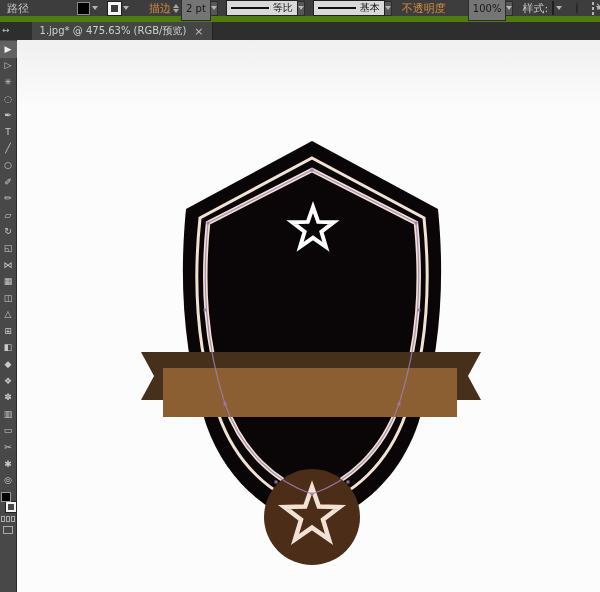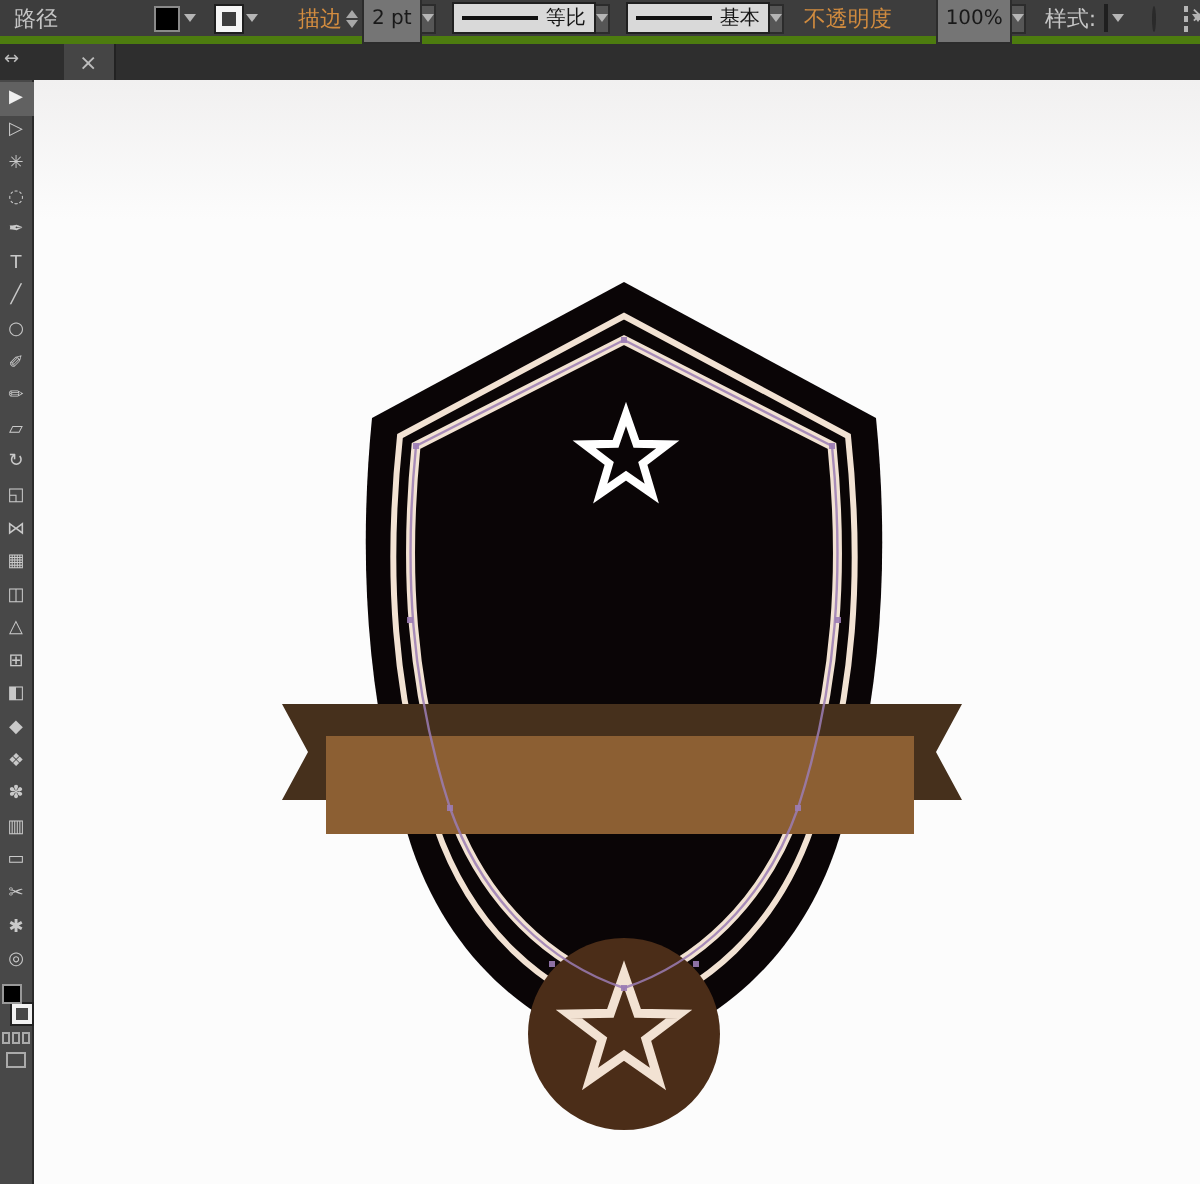--- a/index.html
+++ b/index.html
@@ -2,21 +2,21 @@
 <html><head>
 <meta charset="utf-8">
 <style>
   * { margin:0; padding:0; box-sizing:border-box; }
   html,body { width:600px; height:592px; overflow:hidden; font-family:"DejaVu Sans","Liberation Sans",sans-serif; }
   body { background:#2e2e2e; position:relative; }
 
   
   .control-bar {
     position:absolute; left:0; top:0; width:600px; height:22px;
-    background:#3d3d3d; border-bottom:4px solid #4d7c0f;
+    background:#3d3d3d; border-bottom:6px solid #4d7c0f;
     display:flex; align-items:center; font-size:11px; color:#c6c6c6;
     white-space:nowrap;
   }
   .cb-label { color:#c6c6c6; }
   .cb-link { color:#d28c3f; }
   .swatch-wrap { display:flex; align-items:center; gap:2px; }
   .fill-swatch { width:13px; height:13px; background:#000; border:1px solid #8a8a8a; }
   .stroke-swatch { width:13px; height:13px; border:3px solid #f5f5f5; background:#3d3d3d; outline:1px solid #1e1e1e; }
   .dd-arrow { width:0; height:0; border-left:3px solid transparent; border-right:3px solid transparent; border-top:4px solid #b5b5b5; display:inline-block; }
   .stepper { display:inline-flex; flex-direction:column; gap:1px; margin:0 2px; }
@@ -143,20 +143,21 @@
     <span></span>
       <span class="f"></span>
       <span></span>
   </span>
 
 </div>
 
 <div class="tab-bar">
   <span class="collapse-glyph">↔</span>
   <div class="doc-tab">
+    <span>1.jpg* @ 475.63% (RGB/预览)</span>
     <span class="tab-close">×</span>
   </div>
 </div>
 
 <div class="tools-panel">
   <div id="tool-list">
       <div class="tool active">▶</div>
       <div class="tool">▷</div>
       <div class="tool">✳</div>
       <div class="tool">◌</div>

